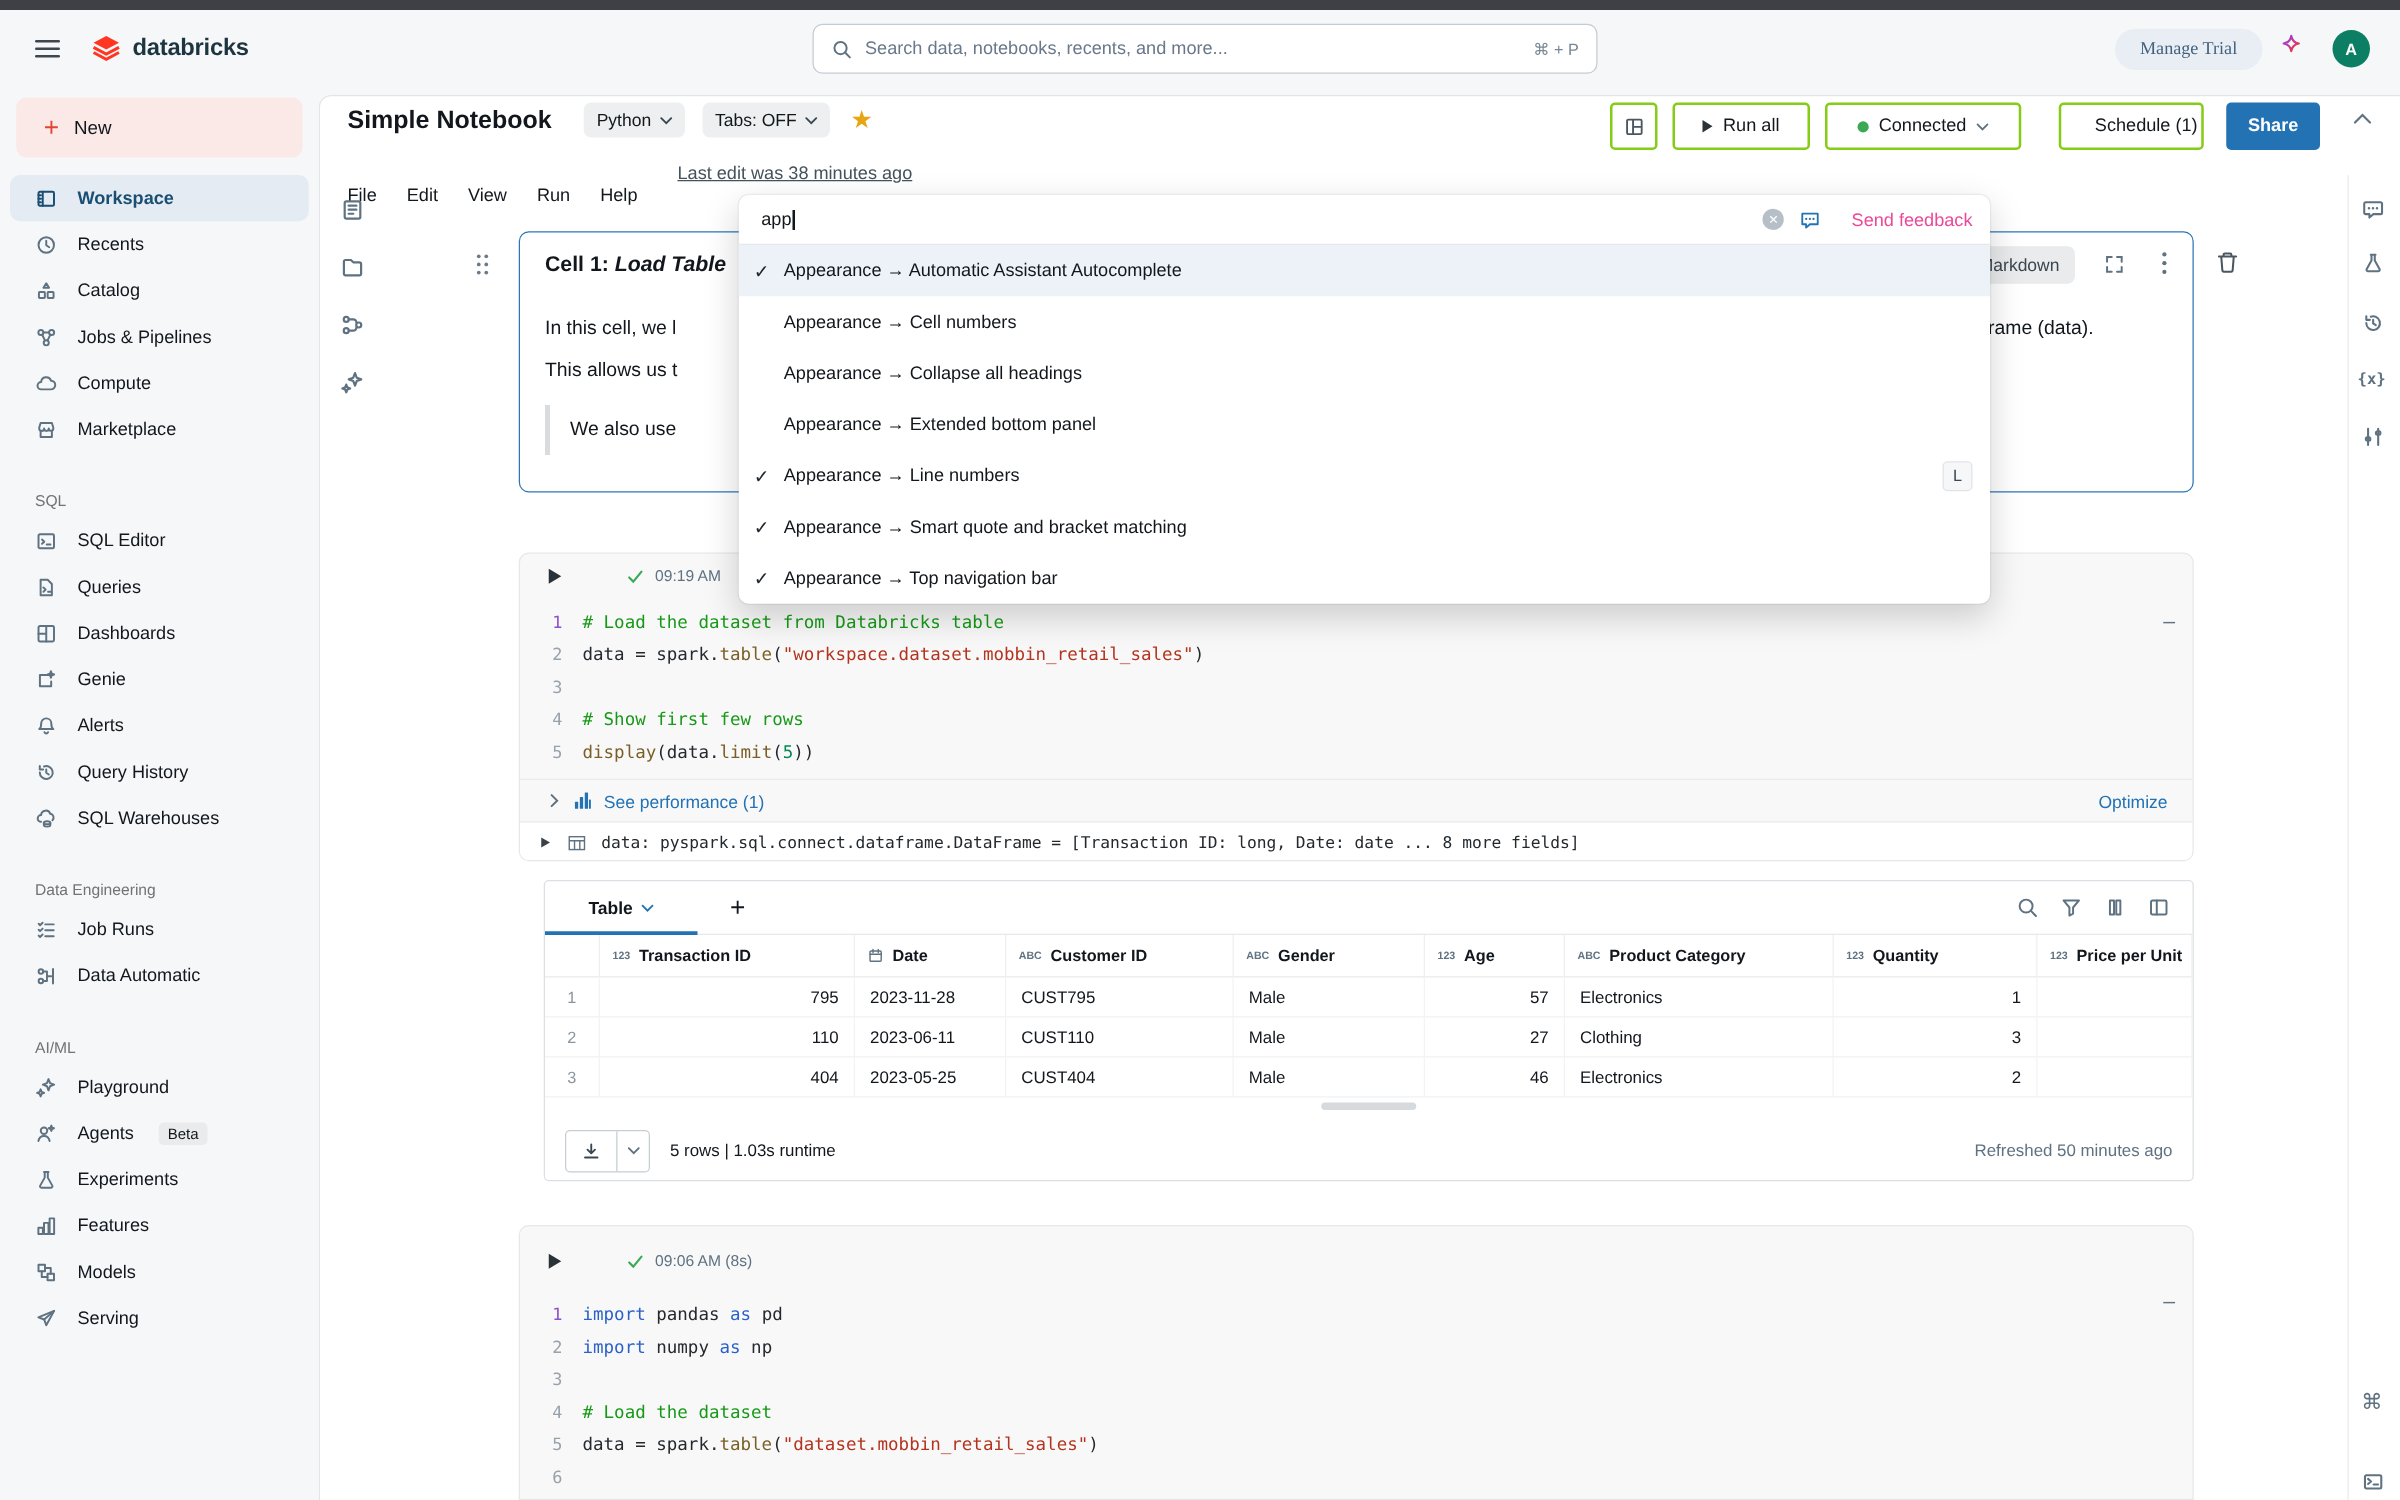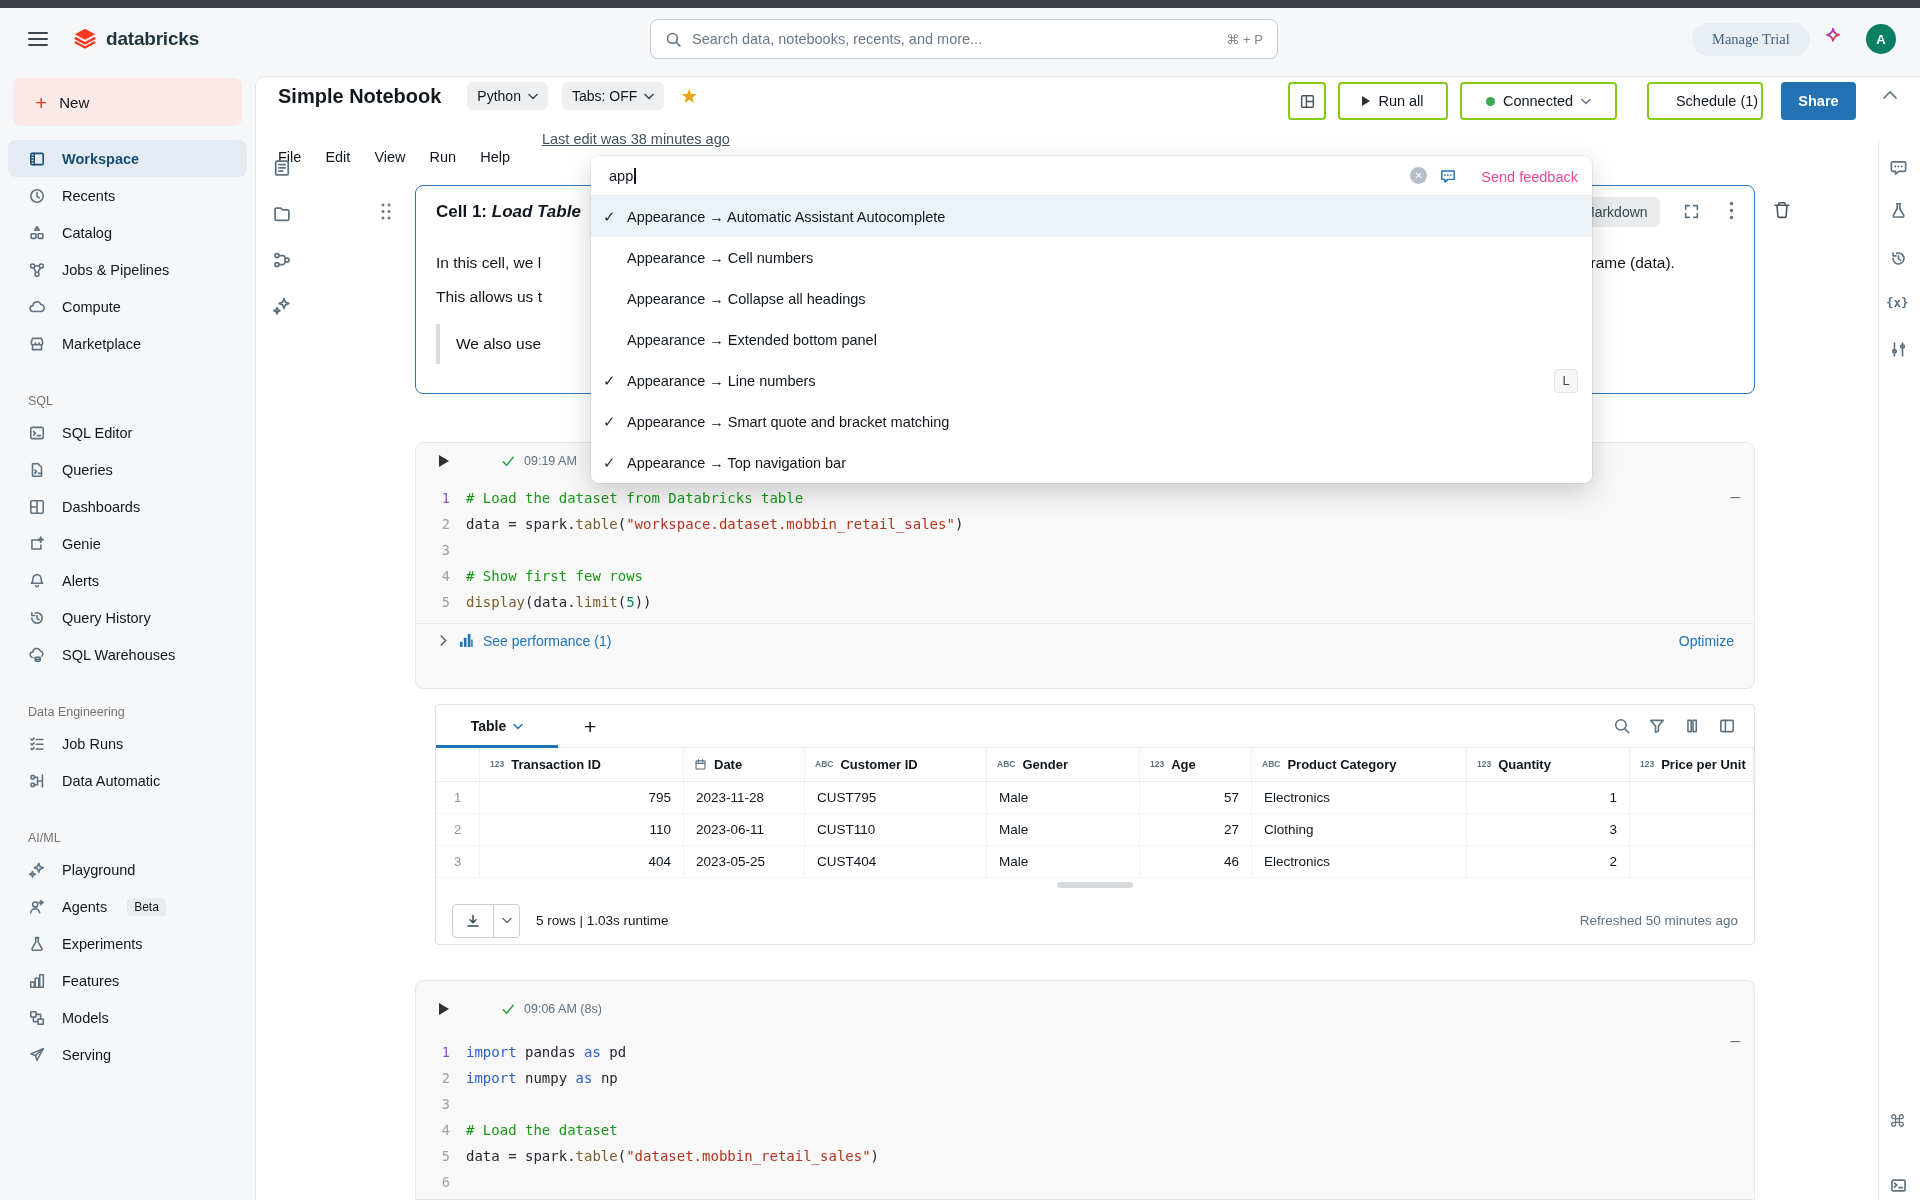--- a/index.html
+++ b/index.html
@@ -606,20 +606,30 @@
     <span style="margin-left:10px;height:15px;">
         <svg width="15" height="15" viewBox="0 0 16 16" fill="#2272B4">
           <rect x="1" y="9" width="2.8" height="6" rx="0.5"></rect>
           <rect x="5.2" y="5" width="2.8" height="10" rx="0.5"></rect>
           <rect x="9.4" y="1" width="2.8" height="14" rx="0.5"></rect>
           <rect x="13" y="7" width="1.6" height="8" rx="0.5"></rect>
         </svg>
       </span>
     <span id="perf-link">See performance (1)</span>
     <span id="optimize">Optimize</span>
+  </div>
+  <div id="out-row">
+    <span class="tri-r"></span>
+    <span style="margin-left:14px;color:#5F7281;height:15px;">
+        <svg width="15" height="15" viewBox="0 0 16 16" fill="none" stroke="currentColor" stroke-width="1.2">
+          <rect x="1.5" y="2.5" width="13" height="11"></rect>
+          <path d="M1.5 6h13M6 6v7.5M10.5 6v7.5"></path>
+        </svg>
+      </span>
+    <span id="out-text">data:  pyspark.sql.connect.dataframe.DataFrame = [Transaction ID: long, Date: date ... 8 more fields]</span>
   </div>
 </div>
 
 <div class="abs" id="results">
   <div id="res-tabbar">
     <span id="res-tab">
       <span>Table</span>
       <svg width="10" height="7" viewBox="0 0 10 7" fill="none" stroke="#2272B4" stroke-width="1.5" stroke-linecap="round">
           <path d="M1 1.5l4 4 4-4"></path>
         </svg>

